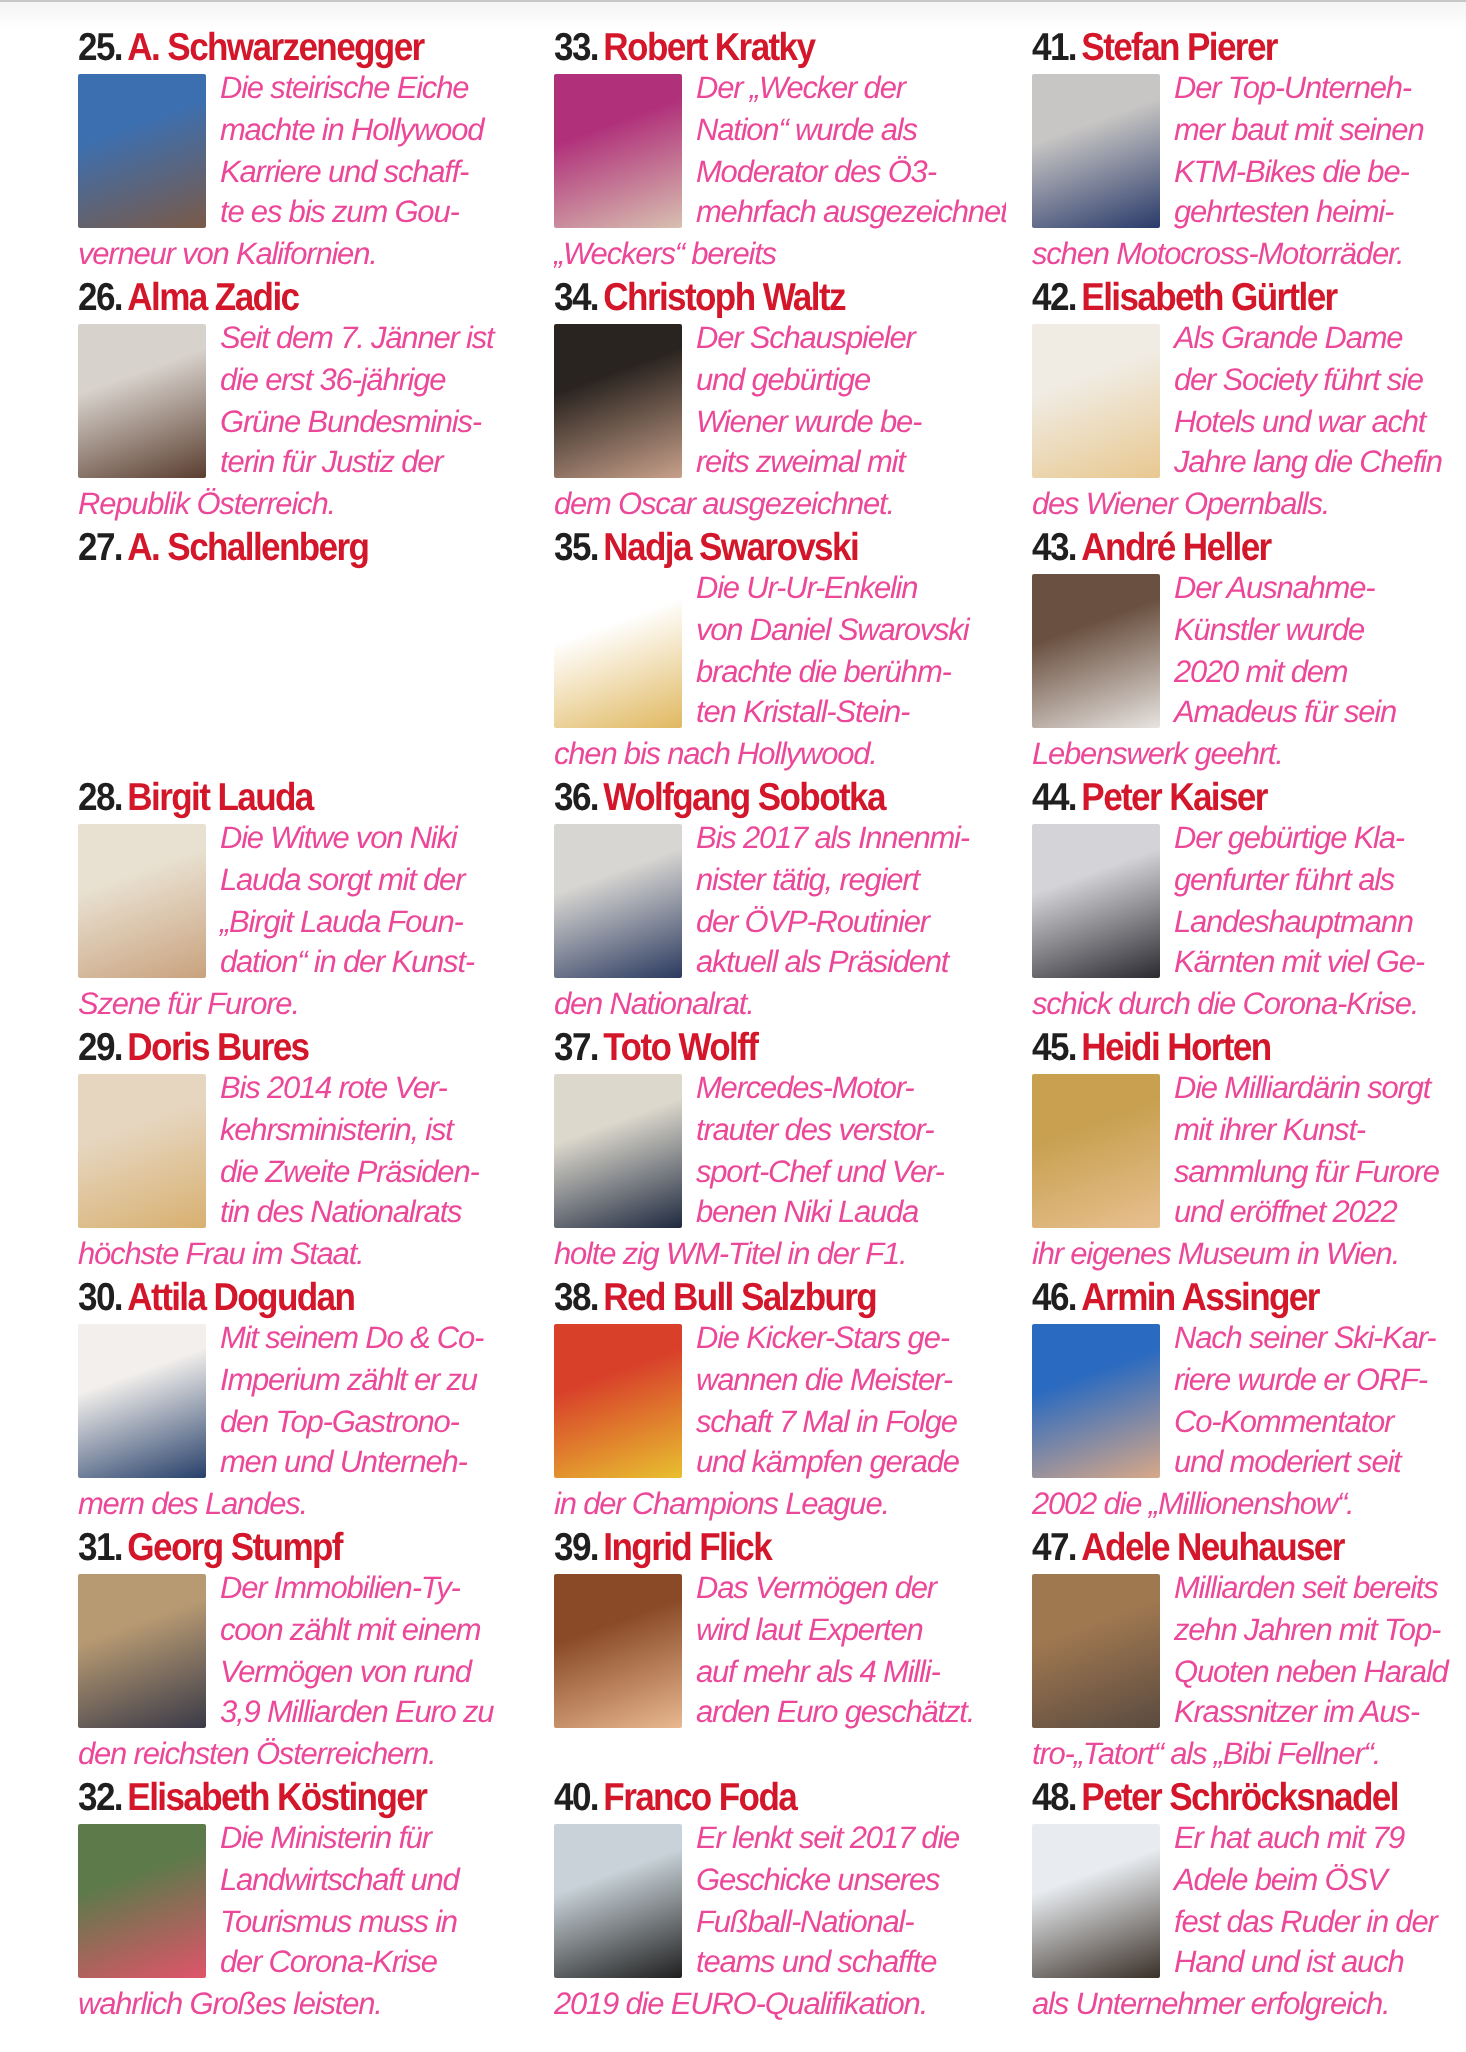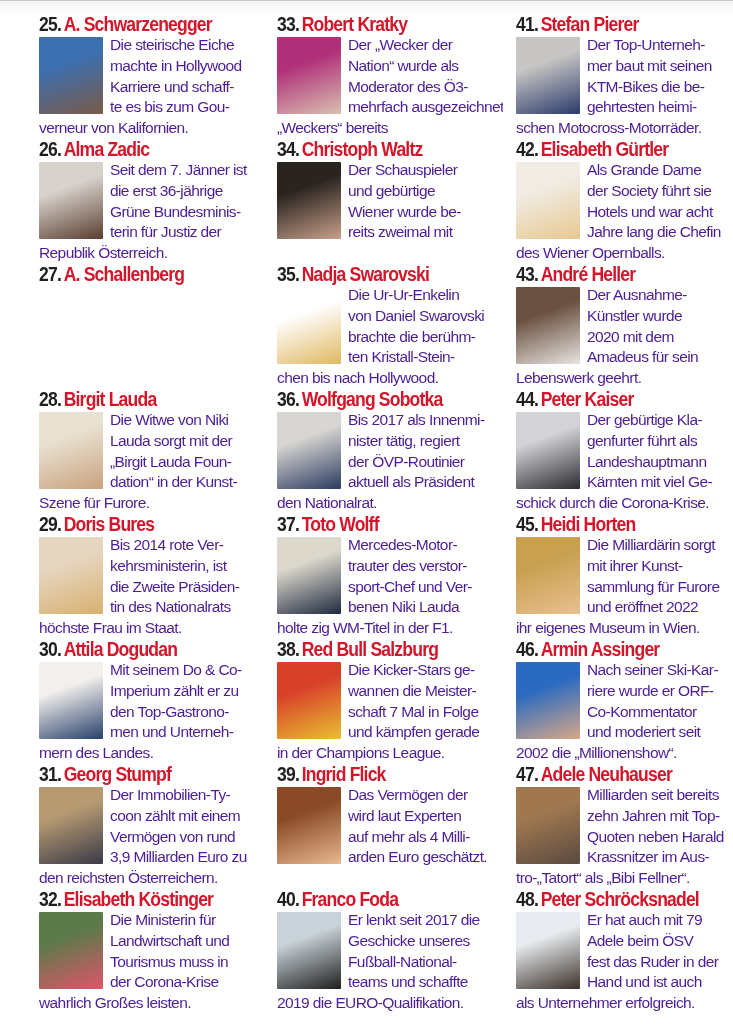--- a/index.html
+++ b/index.html
@@ -40,21 +40,22 @@
     .name { color: #d3162a; }
     .body-wrap { position: relative; }
     .photo {
       float: left; width: 64px; height: 77px;
       margin: 2px 7px 0 0;
       border-radius: 1px;
     }
     .desc {
       font-size: 15.5px; line-height: 20.8px;
       letter-spacing: -0.6px;
-      color: #4c1d95;
+      color: #ec4899;
+      font-style: italic;
     }
     .desc span { display: block; white-space: nowrap; }
     .col-2 .photo, .col-3 .photo { width: 64px; }
   </style>
 </head>
 <body>
 
 <div class="topbar"></div>
 
 <div class="columns">
@@ -190,20 +191,21 @@
     <div class="title">
       <span class="rank">34.</span><span class="name">Christoph Waltz</span>
     </div>
     <div class="body-wrap">
       <div class="photo" style="background: linear-gradient(160deg, rgb(42, 36, 32) 0%, rgb(42, 36, 32) 35%, rgb(200, 160, 138) 100%);"></div>
       <div class="desc">
             <span>Der Schauspieler</span>
             <span>und gebürtige</span>
             <span>Wiener wurde be-</span>
             <span>reits zweimal mit</span>
+            <span>dem Oscar ausgezeichnet.</span>
           </div>
     </div>
   </div>
       <div class="entry">
     <div class="title">
       <span class="rank">35.</span><span class="name">Nadja Swarovski</span>
     </div>
     <div class="body-wrap">
       <div class="photo" style="background: linear-gradient(160deg, rgb(255, 255, 255) 0%, rgb(255, 255, 255) 35%, rgb(224, 184, 96) 100%);"></div>
       <div class="desc">

